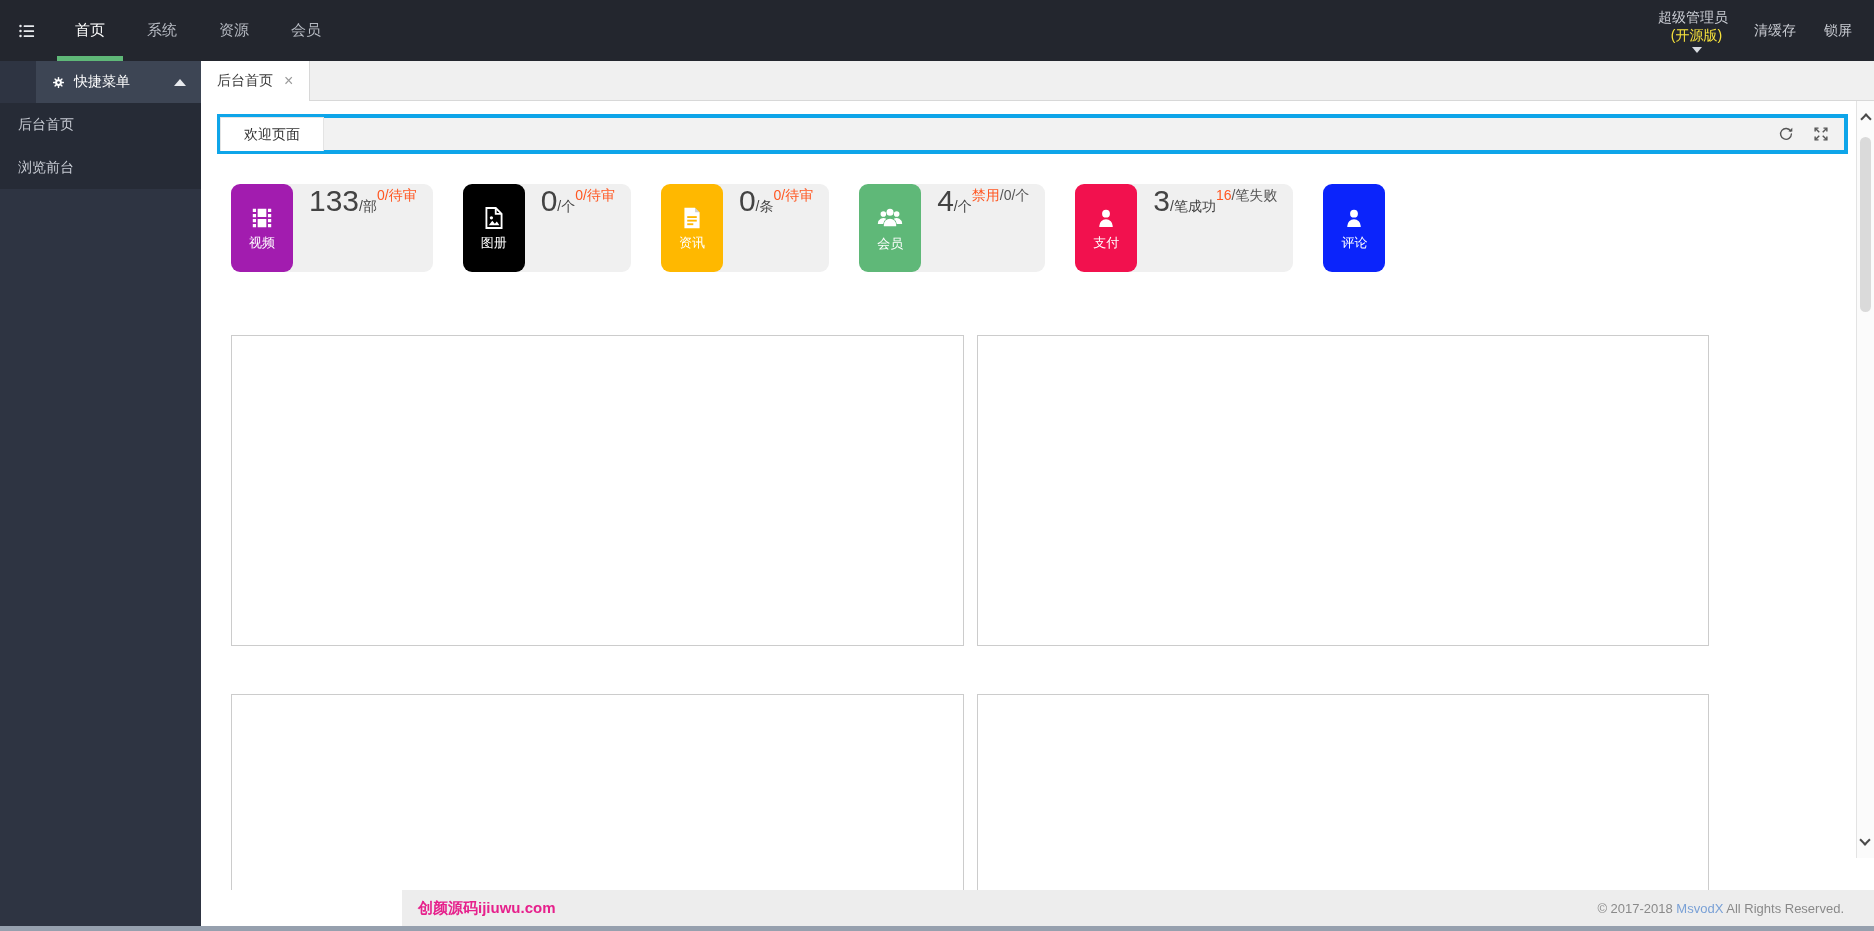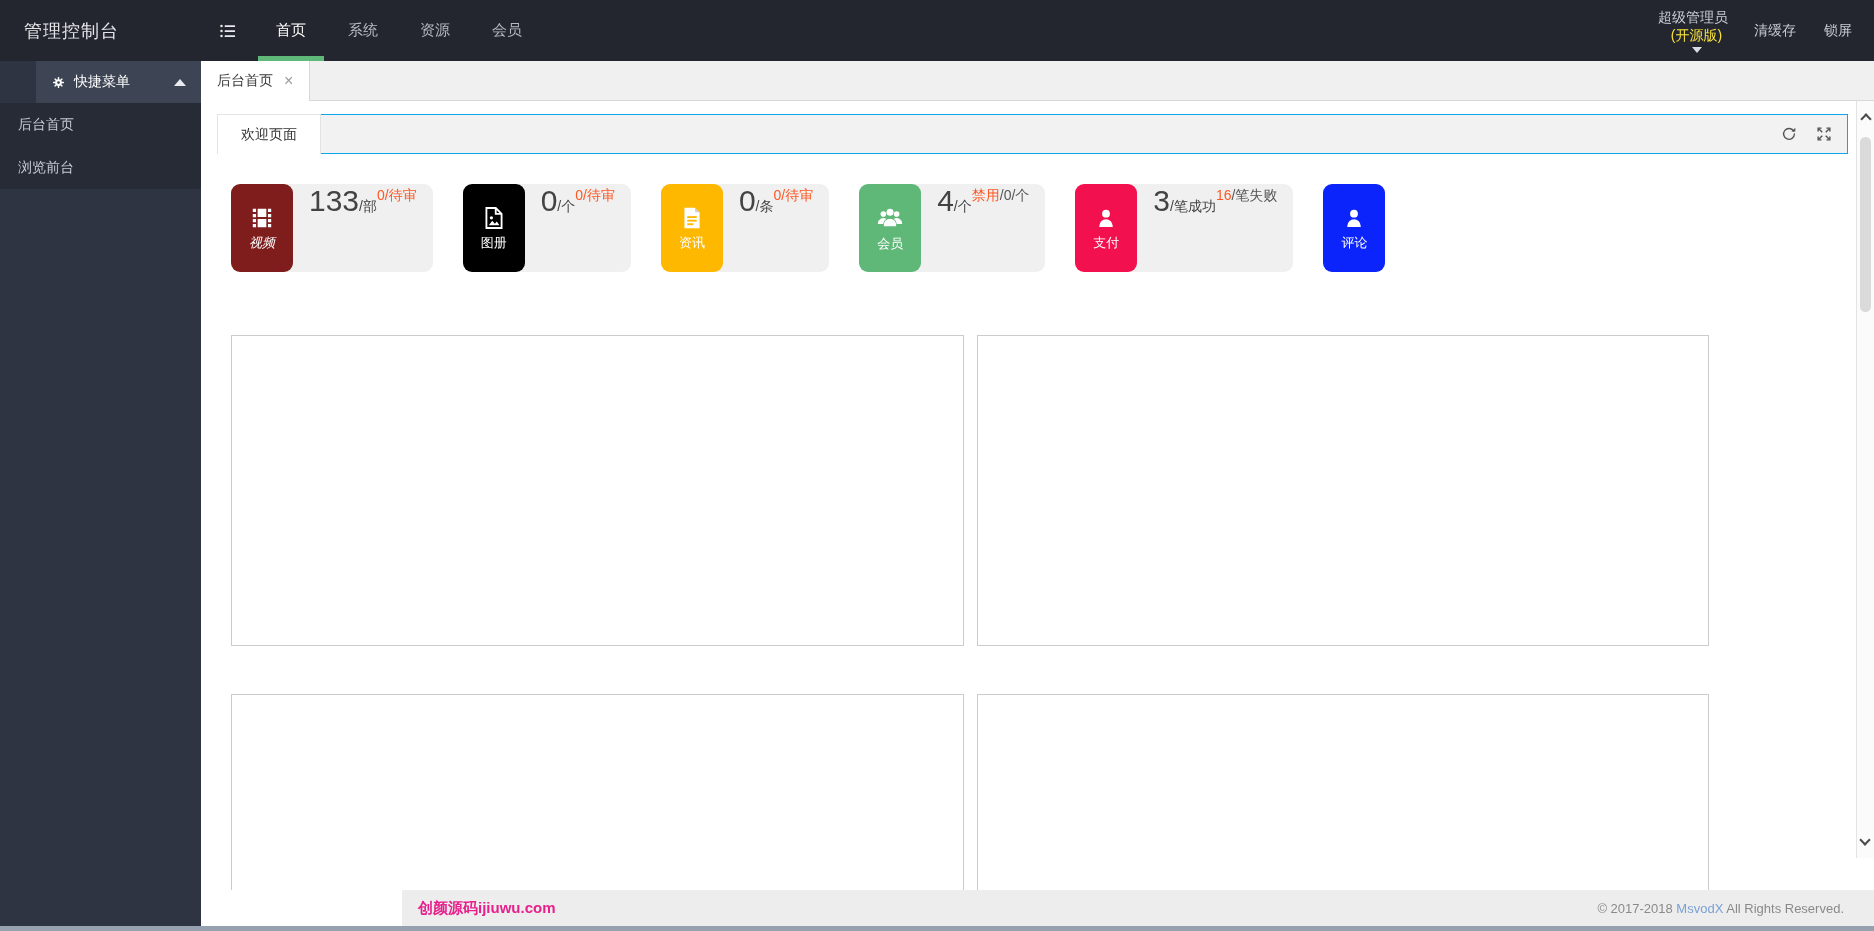--- a/index.html
+++ b/index.html
@@ -29,21 +29,21 @@
   .caret-up { margin-left:auto; width:0; height:0; border-left:6px solid transparent; border-right:6px solid transparent; border-bottom:7px solid #e8eaee; }
   .sidebar-menu { background:#262b36; }
   .menu-item { height:43px; line-height:43px; padding-left:18px; color:#c6cad2; font-size:14px; cursor:pointer; }
   
   .main { position:absolute; left:201px; top:61px; right:0; bottom:0; background:#fff; }
   .tabbar { height:40px; background:#f0f0f0; border-bottom:1px solid #d8d8d8; display:flex; align-items:stretch; }
   .tab { background:#fff; padding:0 16px; display:flex; align-items:center; font-size:14px; color:#3a3a3a; border-right:1px solid #d8d8d8; cursor:pointer; margin-bottom:-1px; }
   .tab-close { margin-left:11px; color:#9a9a9a; font-size:16px; line-height:1; cursor:pointer; }
   .content { position:absolute; top:40px; left:0; right:18px; bottom:41px; overflow:hidden; background:#fff; }
   
-  .welcome-strip { margin:13px 8px 0 16px; height:40px; background:#f2f2f2; border:1px solid #0ea5e9; display:flex; align-items:stretch; }
+  .welcome-strip { margin:13px 8px 0 16px; height:40px; background:#f2f2f2; border:4px solid #0ea5e9; display:flex; align-items:stretch; }
   .welcome-tab { background:#fff; padding:0 23px; display:flex; align-items:center; font-size:14px; color:#333; border-right:1px solid #e4e4e4; margin:-1px 0 -1px -1px; border-left:1px solid #e4e4e4; border-top:1px solid #e4e4e4; cursor:pointer; }
   .strip-icons { margin-left:auto; display:flex; align-items:center; gap:17px; padding-right:14px; color:#555; }
   .strip-icons .sicon { display:flex; cursor:pointer; }
   
   .stat-row { display:flex; gap:30px; margin:30px 0 0 30px; }
   .stat-card { display:flex; align-items:stretch; }
   .stat-iconblock { width:62px; height:88px; border-radius:9px; display:flex; flex-direction:column; align-items:center; justify-content:center; color:#fff; position:relative; z-index:1; }
   .stat-iconblock .glyph { display:flex; }
   .stat-cardlabel { font-size:13px; margin-top:3px; color:#fff; }
   .stat-value { background:#f0f0f0; border-radius:0 9px 9px 0; margin-left:-9px; padding:0 16px 0 25px; min-width:99px; display:flex; flex-direction:row; justify-content:center; }
@@ -64,21 +64,20 @@
   .chev { width:8px; height:8px; border-left:2px solid #4a4a4a; border-top:2px solid #4a4a4a; margin:0 auto; }
   .chev.up { transform:rotate(45deg); margin-top:14px; }
   .chev.down { transform:rotate(225deg); position:absolute; bottom:14px; left:4px; }
   .sb-thumb { position:absolute; top:36px; left:3px; width:11px; height:175px; background:#dadada; border-radius:6px; }
   .bottom-strip { position:absolute; left:0; right:0; bottom:0; height:5px; background:#96a0ae; z-index:40; }
 </style>
 </head>
 <body>
 
 <header class="topbar">
-  <div class="brand">管理控制台</div>
   <div class="hamburger">
     <svg viewBox="0 0 24 24" width="20" height="20" fill="#e8eaee">
       <circle cx="4.2" cy="6" r="1.5"></circle>
         <rect x="8" y="5" width="12.5" height="2.1" rx="0.6"></rect>
       <circle cx="4.2" cy="12" r="1.5"></circle>
         <rect x="8" y="11" width="12.5" height="2.1" rx="0.6"></rect>
       <circle cx="4.2" cy="18" r="1.5"></circle>
         <rect x="8" y="17" width="12.5" height="2.1" rx="0.6"></rect>
     </svg>
   </div>
@@ -154,21 +153,21 @@
               <path d="M4.2 15.3v4.5h4.5"></path>
             <path d="M14.3 14.3l5.1 5.1"></path>
               <path d="M19.8 15.3v4.5h-4.5"></path>
           </svg>
         </span>
       </div>
     </div>
 
     <div class="stat-row">
         <div class="stat-card">
-          <div class="stat-iconblock" style="background: #7f1d1d; font-style: italic;">
+          <div class="stat-iconblock" style="background: #a21caf;">
             <span class="glyph">
               <svg viewBox="0 0 24 24" width="26" height="26" fill="currentColor">
                 <path d="M3.5 3.5h3v3h-3zM3.5 8.2h3v3h-3zM3.5 12.9h3v3h-3zM3.5 17.6h3v3h-3zM17.5 3.5h3v3h-3zM17.5 8.2h3v3h-3zM17.5 12.9h3v3h-3zM17.5 17.6h3v3h-3zM8 3.5h8v7.6H8zM8 13h8v7.6H8z"></path>
               </svg>
             </span>
             <span class="stat-cardlabel">视频</span>
           </div>
           <div class="stat-value">
             <div class="stat-main"><span class="num">133</span><span class="unit">/部</span></div>
             <div class="stat-sub"><span style="color: rgb(255, 87, 34);">0/待审</span></div>

